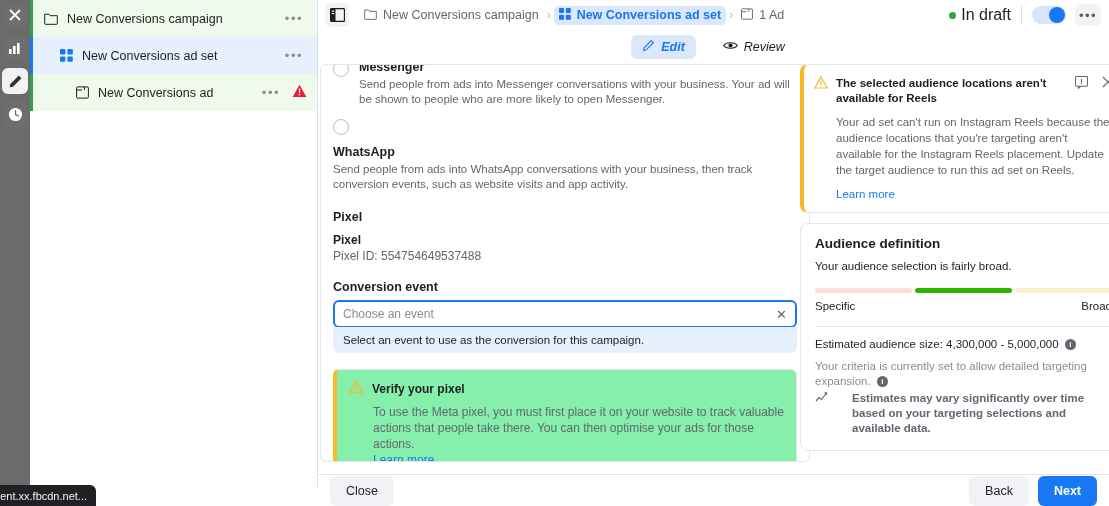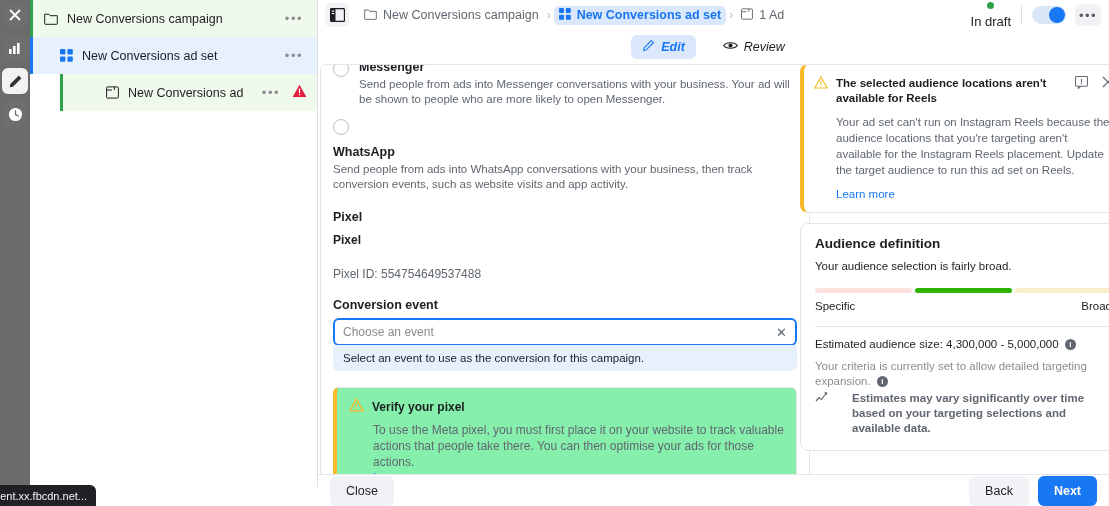--- a/index.html
+++ b/index.html
@@ -89,21 +89,21 @@
     display: flex; align-items: center; gap: 6px;
     color: #606770; font-size: 12.5px;
     padding: 2px 5px; border-radius: 5px;
     white-space: nowrap;
   }
   .crumb.active { background: #dbe7fb; color: #1877f2; font-weight: bold; }
   .crumb-sep { color: #bcc0c4; margin: 0 3px; font-size: 12px; }
   .spacer { flex: 1; }
   .draft {
     display: flex; align-items: center; gap: 5px;
-    font-size: 13px; color: #1c1e21; flex-direction: column;
+    font-size: 16px; color: #1c1e21;
   }
   .draft-dot { width: 7px; height: 7px; border-radius: 50%; background: #31a24c; }
   .vsep { width: 1px; height: 18px; background: #dcdee3; margin: 0 10px; }
   .toggle {
     width: 34px; height: 18px; border-radius: 9px;
     background: #d9e6f8; position: relative;
   }
   .toggle .knob {
     position: absolute; right: 1px; top: 1px;
     width: 16px; height: 16px; border-radius: 50%; background: #1877f2;
@@ -124,39 +124,39 @@
   .tab {
     display: flex; align-items: center; gap: 6px;
     padding: 4px 11px; border-radius: 6px;
     font-size: 12.5px; color: #1c1e21; font-style: italic;
   }
   .tab.active { background: #dbe7fb; color: #1877f2; font-weight: bold; }
 
   
   #form {
     position: absolute; left: 320px; top: 64px;
-    width: 490px; height: 443px;
+    width: 490px; height: 398px;
     background: #fff;
     border: 1px solid #e4e6eb;
     border-radius: 6px;
     overflow: hidden;
     padding: 0 12px;
   }
   .radio-row { display: flex; gap: 10px; margin-top: 8px; }
   .radio {
     width: 16px; height: 16px; border-radius: 50%;
     border: 1px solid #bcc0c4; flex: 0 0 16px; margin-top: 1px;
     background: #fff;
   }
   .opt-title { font-size: 12.5px; font-weight: bold; color: #1c1e21; line-height: 15px; }
   .opt-desc { font-size: 11.5px; color: #606770; line-height: 15px; margin-top: 2px; }
 
   .section-h { font-size: 12.5px; font-weight: bold; margin-top: 18px; }
   .sub-b { font-size: 12px; font-weight: bold; margin-top: 9px; }
-  .muted { font-size: 12px; color: #606770; margin-top: 20px; }
+  .muted { font-size: 12px; color: #606770; margin-top: 2px; }
 
   .field-label { font-size: 12.5px; font-weight: bold; margin-top: 17px; margin-bottom: 6px; }
   .combo {
     height: 28px; border: 2px solid #1877f2; border-radius: 6px;
     display: flex; align-items: center; padding: 0 8px;
     background: #fff;
   }
   .combo .ph { flex: 1; color: #8a8d91; font-size: 12px; }
   .combo .x { color: #606770; font-size: 13px; }
   .helper {
@@ -281,21 +281,21 @@
         <rect x="0" y="0" width="5.4" height="5.4" rx="1" fill="#1877f2"></rect>
         <rect x="7.4" y="0" width="5.4" height="5.4" rx="1" fill="#1877f2"></rect>
         <rect x="0" y="7.4" width="5.4" height="5.4" rx="1" fill="#1877f2"></rect>
         <rect x="7.4" y="7.4" width="5.4" height="5.4" rx="1" fill="#1877f2"></rect>
       </svg>
     </span>
     <span class="tree-label">New Conversions ad set</span>
     <span class="dots">•••</span>
   </div>
 
-  <div class="tree-row ad" style="padding-left:46px;margin-left:30px;">
+  <div class="tree-row ad" style="padding-left:46px;">
     <div class="accent"></div>
     <span class="tree-icon">
       <svg width="13" height="13" viewBox="0 0 13 13" aria-hidden="true">
         <rect x="0.6" y="0.9" width="11.8" height="11.2" rx="1.2" fill="none" stroke="#1c1e21" stroke-width="1"></rect>
         <path d="M0.6 4 H6" stroke="#1c1e21" stroke-width="1"></path>
         <path d="M8.4 0.9 V4" stroke="#1c1e21" stroke-width="1"></path>
       </svg>
     </span>
     <span class="tree-label">New Conversions ad</span>
     <span class="dots">•••</span>

